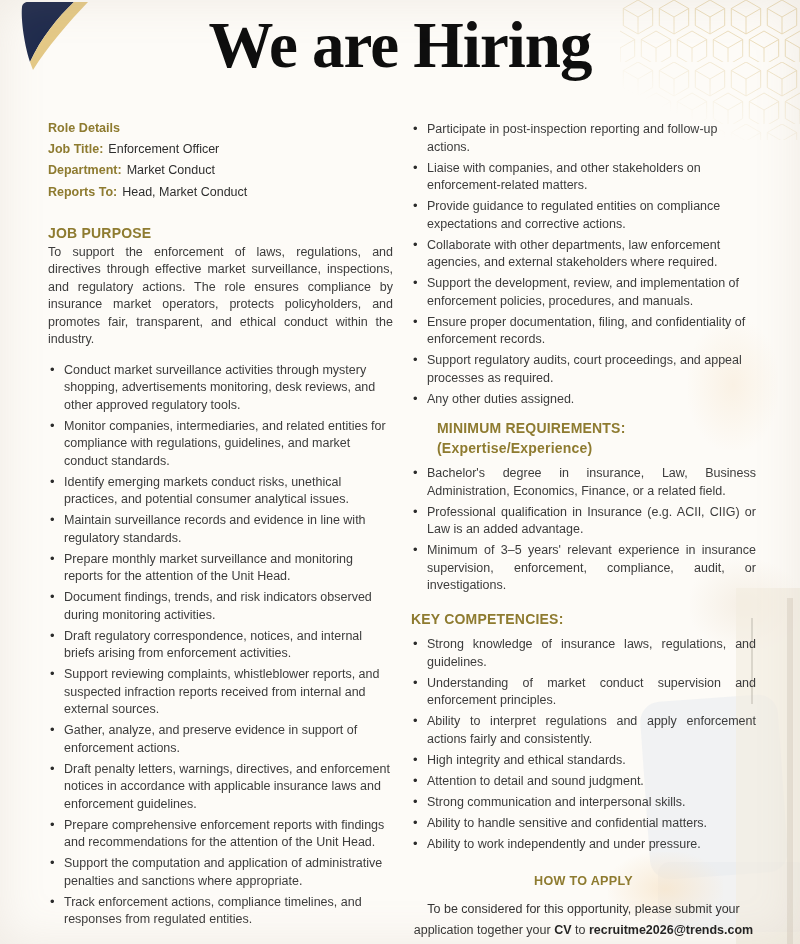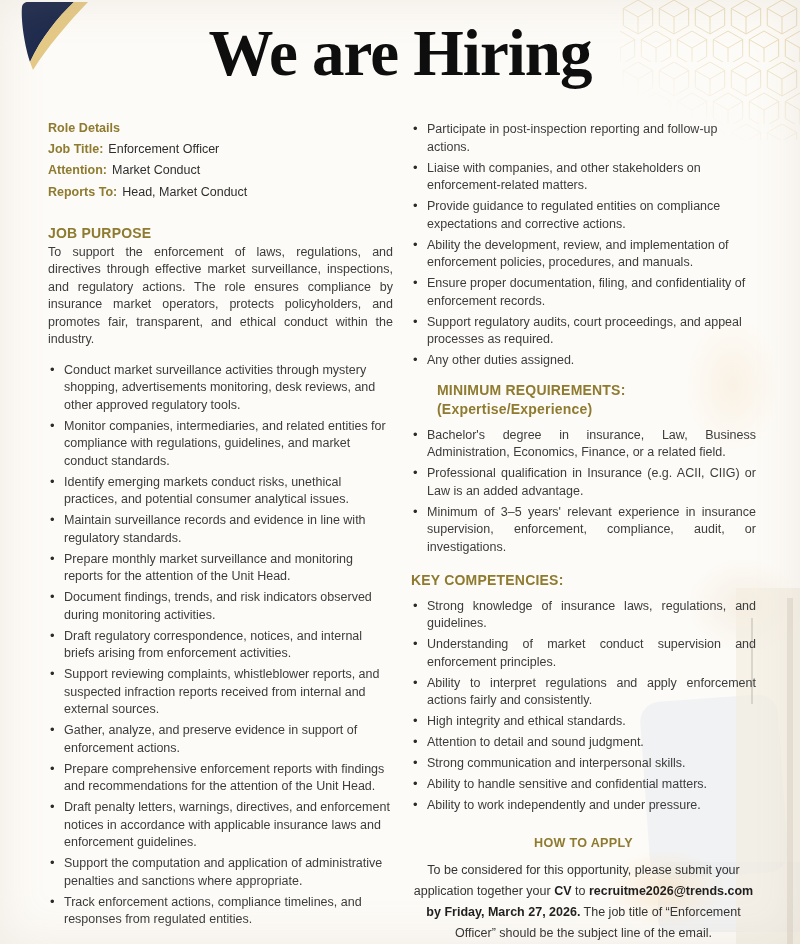--- a/index.html
+++ b/index.html
@@ -21,21 +21,21 @@
     color:var(--body);
     overflow:hidden;
   }
   .page::after{
     content:"";position:absolute;inset:0;pointer-events:none;
     box-shadow:inset 0 0 46px rgba(170,150,130,.16);
     z-index:5;
   }
   
   .title{
-    position:absolute;top:16px;left:0;right:0;
+    position:absolute;top:8px;left:0;right:0;
     text-align:center;
     font-family:"Liberation Serif", serif;
     font-weight:600;
     font-size:65px;
     letter-spacing:-1px;
     color:#0e0e0e;
     z-index:3;
   }
   .corner-svg{position:absolute;left:14px;top:2px;z-index:2;}
   .hex-svg{position:absolute;right:0;top:0;z-index:1;}
@@ -131,21 +131,21 @@
 
       <div>
         <div class="rd-heading">Role Details</div>
         <div>
 
             <div class="rd-line">
               <span class="rd-label">Job Title:</span><span>Enforcement Officer</span>
             </div>
 
             <div class="rd-line">
-              <span class="rd-label">Attention:</span><span>Market Conduct</span>
+              <span class="rd-label">Department:</span><span>Market Conduct</span>
             </div>
 
             <div class="rd-line">
               <span class="rd-label">Reports To:</span><span>Head, Market Conduct</span>
             </div>
           </div>
       </div>
 
       <div class="sec-purpose">
         <div class="sec-heading">JOB PURPOSE</div>
@@ -166,45 +166,46 @@
             <li><span>Prepare monthly market surveillance and monitoring reports for the attention of the Unit Head.</span></li>
 
             <li><span>Document findings, trends, and risk indicators observed during monitoring activities.</span></li>
 
             <li><span>Draft regulatory correspondence, notices, and internal briefs arising from enforcement activities.</span></li>
 
             <li><span>Support reviewing complaints, whistleblower reports, and suspected infraction reports received from internal and external sources.</span></li>
 
             <li><span>Gather, analyze, and preserve evidence in support of enforcement actions.</span></li>
 
+            <li><span>Draft penalty letters, warnings, directives, and enforcement notices in accordance with applicable insurance laws and enforcement guidelines.</span></li>
+
             <li><span>Prepare comprehensive enforcement reports with findings and recommendations for the attention of the Unit Head.</span></li>
 
-            <li><span>Draft penalty letters, warnings, directives, and enforcement notices in accordance with applicable insurance laws and enforcement guidelines.</span></li>
-
             <li><span>Support the computation and application of administrative penalties and sanctions where appropriate.</span></li>
 
             <li><span>Track enforcement actions, compliance timelines, and responses from regulated entities.</span></li>
 
           </ul>
       </div>
 
     </div>
 
     <div class="col">
 
       <ul class="blist first">
 
           <li><span>Participate in post-inspection reporting and follow-up actions.</span></li>
 
           <li><span>Liaise with companies, and other stakeholders on enforcement-related matters.</span></li>
 
           <li><span>Provide guidance to regulated entities on compliance expectations and corrective actions.</span></li>
 
-
-          <li><span>Ability the development, review, and implementation of enforcement policies, procedures, and manuals.</span></li>
+          <li><span>Collaborate with other departments, law enforcement agencies, and external stakeholders where required.</span></li>
+
+          <li><span>Support the development, review, and implementation of enforcement policies, procedures, and manuals.</span></li>
 
           <li><span>Ensure proper documentation, filing, and confidentiality of enforcement records.</span></li>
 
           <li><span>Support regulatory audits, court proceedings, and appeal processes as required.</span></li>
 
           <li><span>Any other duties assigned.</span></li>
         </ul>
 
       <div class="sec-heading mt-req">MINIMUM REQUIREMENTS: (Expertise/Experience)</div>
       <ul class="blist justify">

